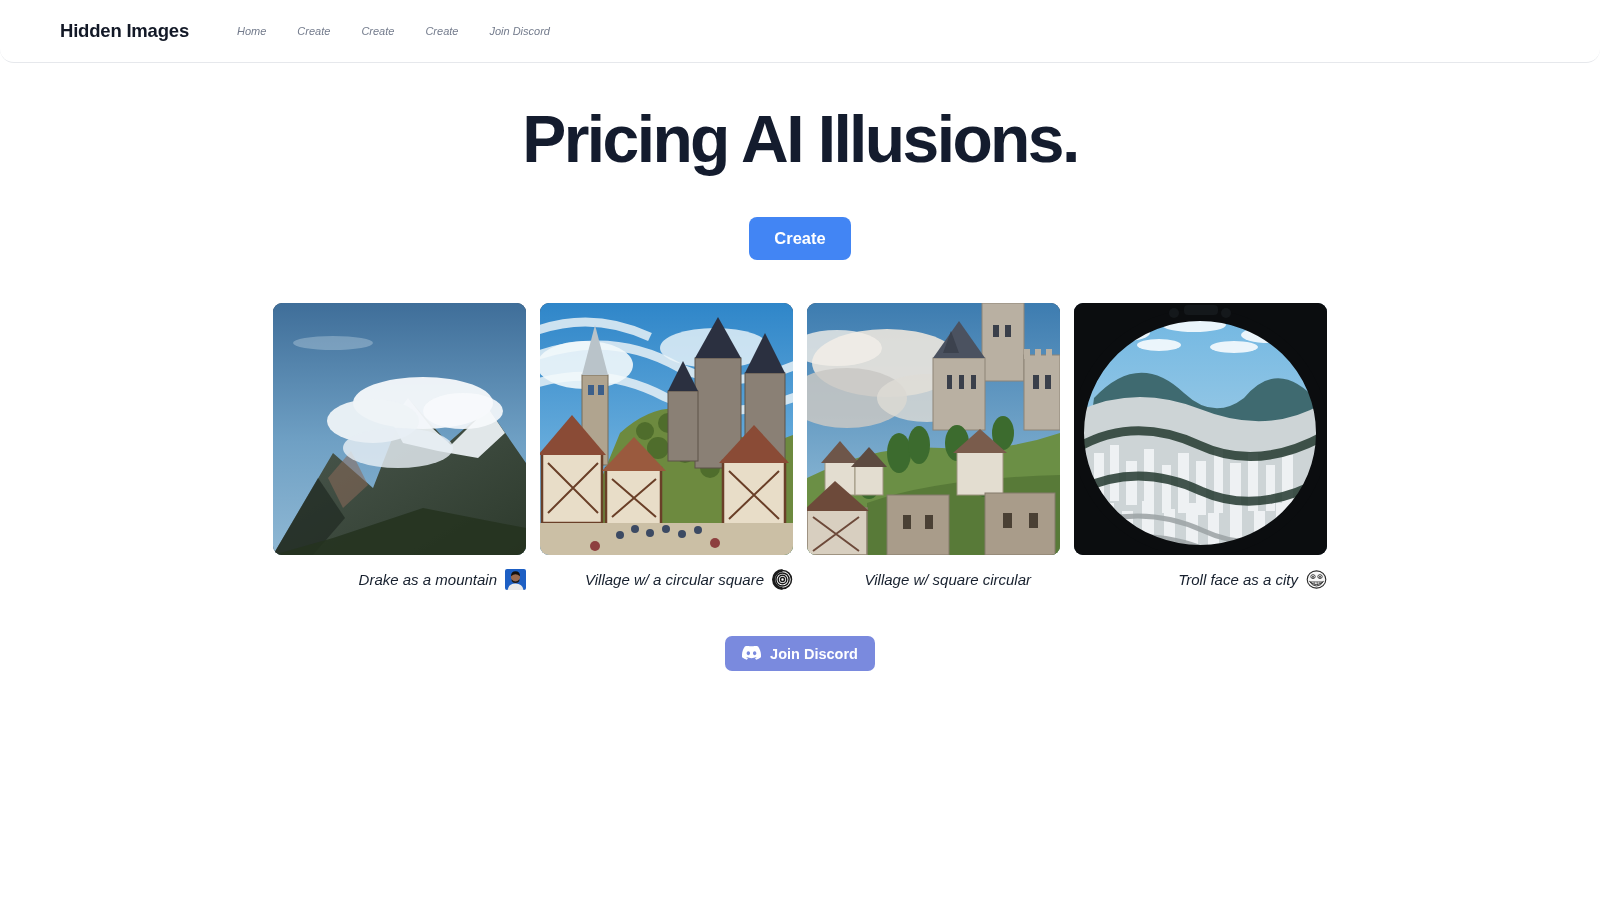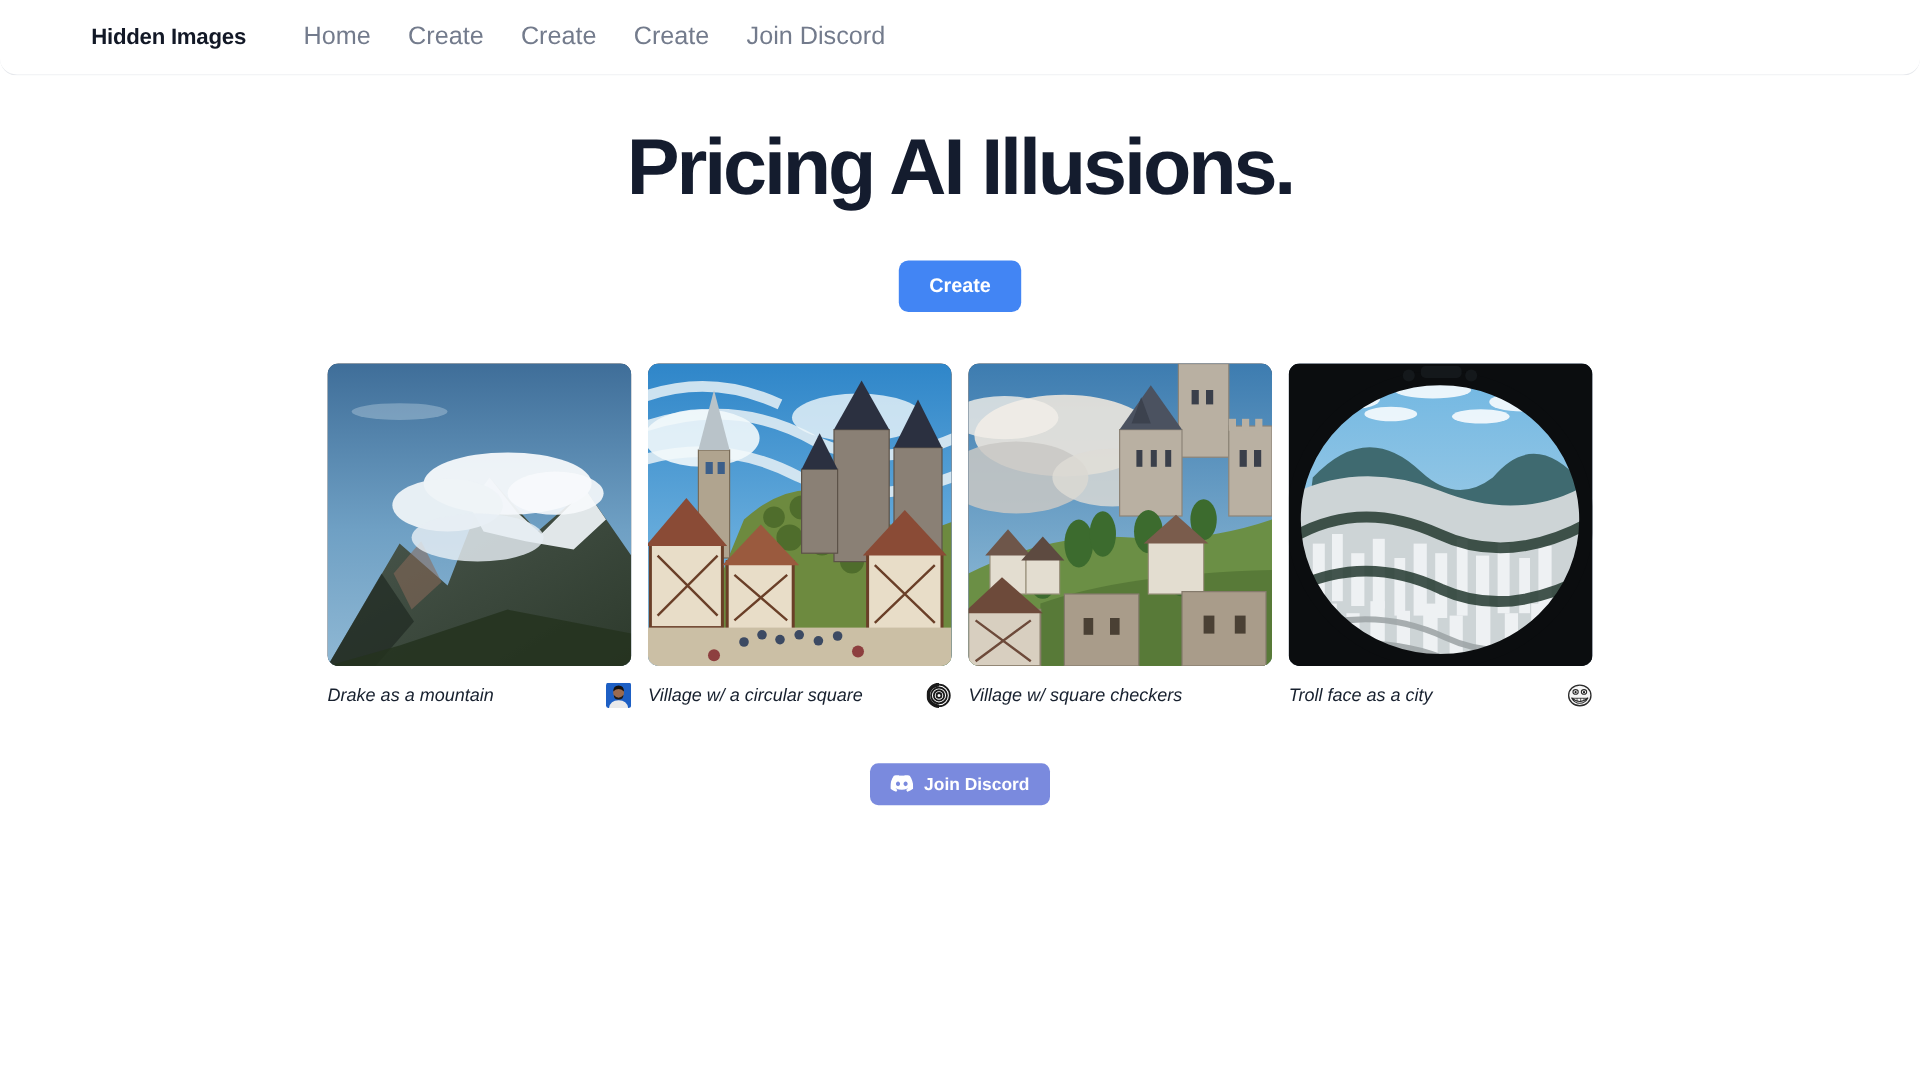--- a/index.html
+++ b/index.html
@@ -10,39 +10,40 @@
     -webkit-font-smoothing: antialiased;
     overflow: hidden;
   }
 
   
   .navbar {
     height: 63px;
     border-bottom: 1px solid #e6e8ec;
     display: flex;
     align-items: center;
-    padding-left: 76px;
+    padding-left: 60px;
     background: #fff;
     border-radius: 14px;
   }
   .brand {
     font-size: 18.5px;
     font-weight: 700;
     color: #121826;
     letter-spacing: -0.2px;
     margin-right: 48px;
     white-space: nowrap;
   }
   .nav-links { display: flex; align-items: center; gap: 31px; }
   .nav-link {
-    font-size: 21px;
+    font-size: 11px;
     color: #737b8c;
     text-decoration: none;
     white-space: nowrap;
     cursor: pointer;
+    font-style: italic;
   }
 
   
   .hero { text-align: center; padding-top: 41px; }
   .hero-title {
     font-size: 66px;
     line-height: 1.08;
     font-weight: 800;
     color: #141c2e;
     letter-spacing: -2.6px;
@@ -82,21 +83,21 @@
     display: block;
     cursor: pointer;
     background: #2c3e50;
   }
   .thumb svg { display: block; width: 100%; height: 100%; }
 
   .caption {
     margin-top: 14px;
     display: flex;
     align-items: center;
-    justify-content: space-between;
+    justify-content: flex-end;
     gap: 8px;
     font-size: 15px;
     font-style: italic;
     color: #17202e;
     white-space: nowrap;
   }
   .cap-icon {
     width: 21px; height: 21px;
     flex: 0 0 21px;
     border-radius: 2px;
@@ -350,21 +351,21 @@
           </g>
         <g fill="#4a4034">
           <rect x="96" y="212" width="8" height="14"></rect>
             <rect x="118" y="212" width="8" height="14"></rect>
           <rect x="196" y="210" width="9" height="15"></rect>
             <rect x="222" y="210" width="9" height="15"></rect>
         </g>
       </svg>
     </div>
     <div class="caption">
-      <span>Village w/ square checkers</span>
+      <span>Village w/ square circular</span>
       <span class="cap-icon">
         <span class="checker"></span>
       </span>
     </div>
   </div>
 
   <div class="card">
     <div class="thumb">
       <svg viewBox="0 0 253 252" preserveAspectRatio="none">
         <defs>

